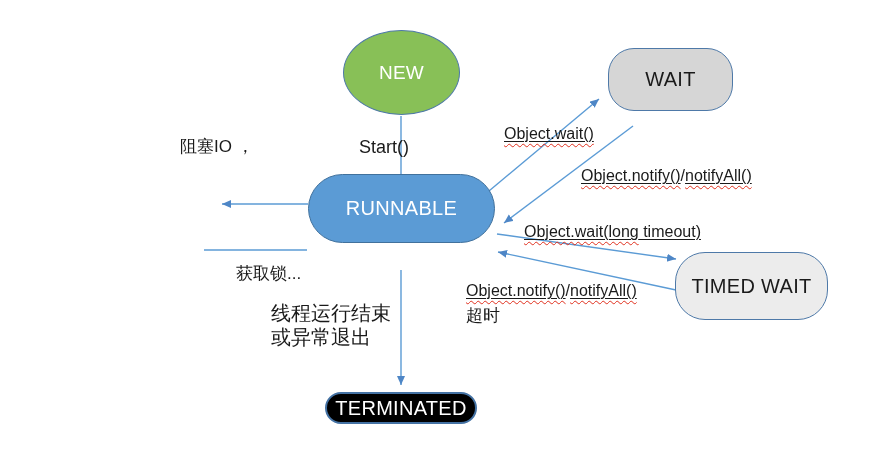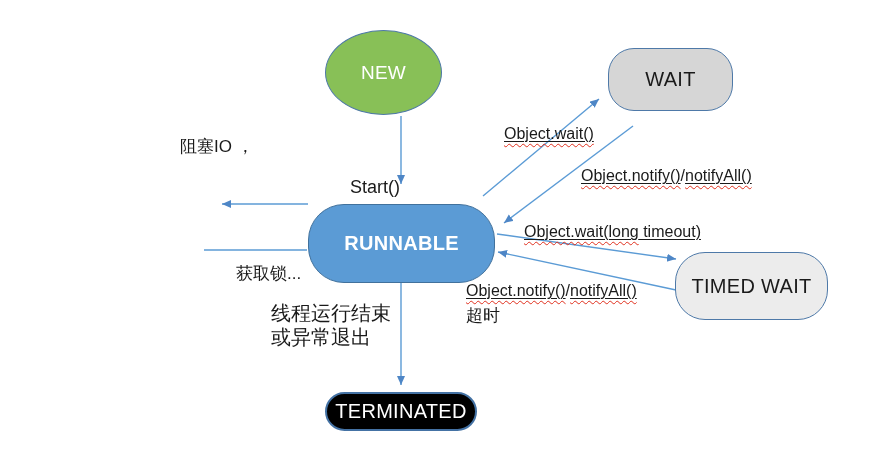--- a/index.html
+++ b/index.html
@@ -6,29 +6,29 @@
   .stage {
     position:relative; width:892px; height:467px; background:#ffffff;
     font-family:"Liberation Sans","DejaVu Sans",sans-serif; overflow:hidden;
   }
   svg.edges { position:absolute; left:0; top:0; width:892px; height:467px; pointer-events:none; }
 
   .node {
     position:absolute; display:flex; align-items:center; justify-content:center;
     box-sizing:border-box; color:#fff; font-size:20px; letter-spacing:0.3px;
   }
-  .node-new        { left:325px; top:30px;  width:117px; height:85px; background:#88C057; border:1px solid #4E79A8; border-radius:50%; font-size:19px; }
-  .node-runnable   { left:308px; top:204px; width:187px; height:79px; background:#5B9BD5; border:1px solid #41719C; border-radius:36px;font-weight:bold; }
+  .node-new        { left:343px; top:30px;  width:117px; height:85px; background:#88C057; border:1px solid #4E79A8; border-radius:50%; font-size:19px; }
+  .node-runnable   { left:308px; top:174px; width:187px; height:69px; background:#5B9BD5; border:1px solid #41719C; border-radius:36px; }
   .node-blocked    { left:43px;  top:198px; width:170px; height:54px; background:#FF0000; border:2px solid #41719C; border-radius:27px; font-size:19px; }
   .node-wait       { left:608px; top:48px;  width:125px; height:63px; background:#D6D6D6; border:1px solid #4E79A8; border-radius:26px; color:#1a1a1a; }
   .node-timed-wait { left:675px; top:252px; width:153px; height:68px; background:#ECECEC; border:1px solid #4E79A8; border-radius:30px; color:#1a1a1a;text-align:center; }
-  .node-terminated { left:325px; top:392px; width:152px; height:39px; background:#000000; border:2px solid #4472A4; border-radius:24px;align-items:center; }
+  .node-terminated { left:325px; top:392px; width:152px; height:32px; background:#000000; border:2px solid #4472A4; border-radius:24px;align-items:center; }
 
   .lbl { position:absolute; color:#1a1a1a; white-space:nowrap; }
-  .lbl-start        { left:350px; top:137px; font-size:18px;margin-top:40px; }
+  .lbl-start        { left:359px; top:137px; font-size:18px; }
   .lbl-blocking-io  { left:180px; top:134px; font-size:17px; line-height:25px; white-space:normal; width:120px; }
   .lbl-acquire-lock { left:196px; top:262px; font-size:17px;margin-left:40px; }
   .lbl-object-wait  { left:504px; top:125px; font-size:16px; }
   .lbl-notify-top   { left:581px; top:167px; font-size:16px; }
   .lbl-wait-long    { left:524px; top:223px; font-size:16px; }
   .lbl-notify-bot   { left:466px; top:282px; font-size:16px; }
   .lbl-timeout      { left:466px; top:304px; font-size:17px;font-family:Liberation Mono, monospace; }
   .lbl-thread-end   { left:271px; top:301px; font-size:20px; line-height:24px; white-space:normal; width:140px; }
 
   

